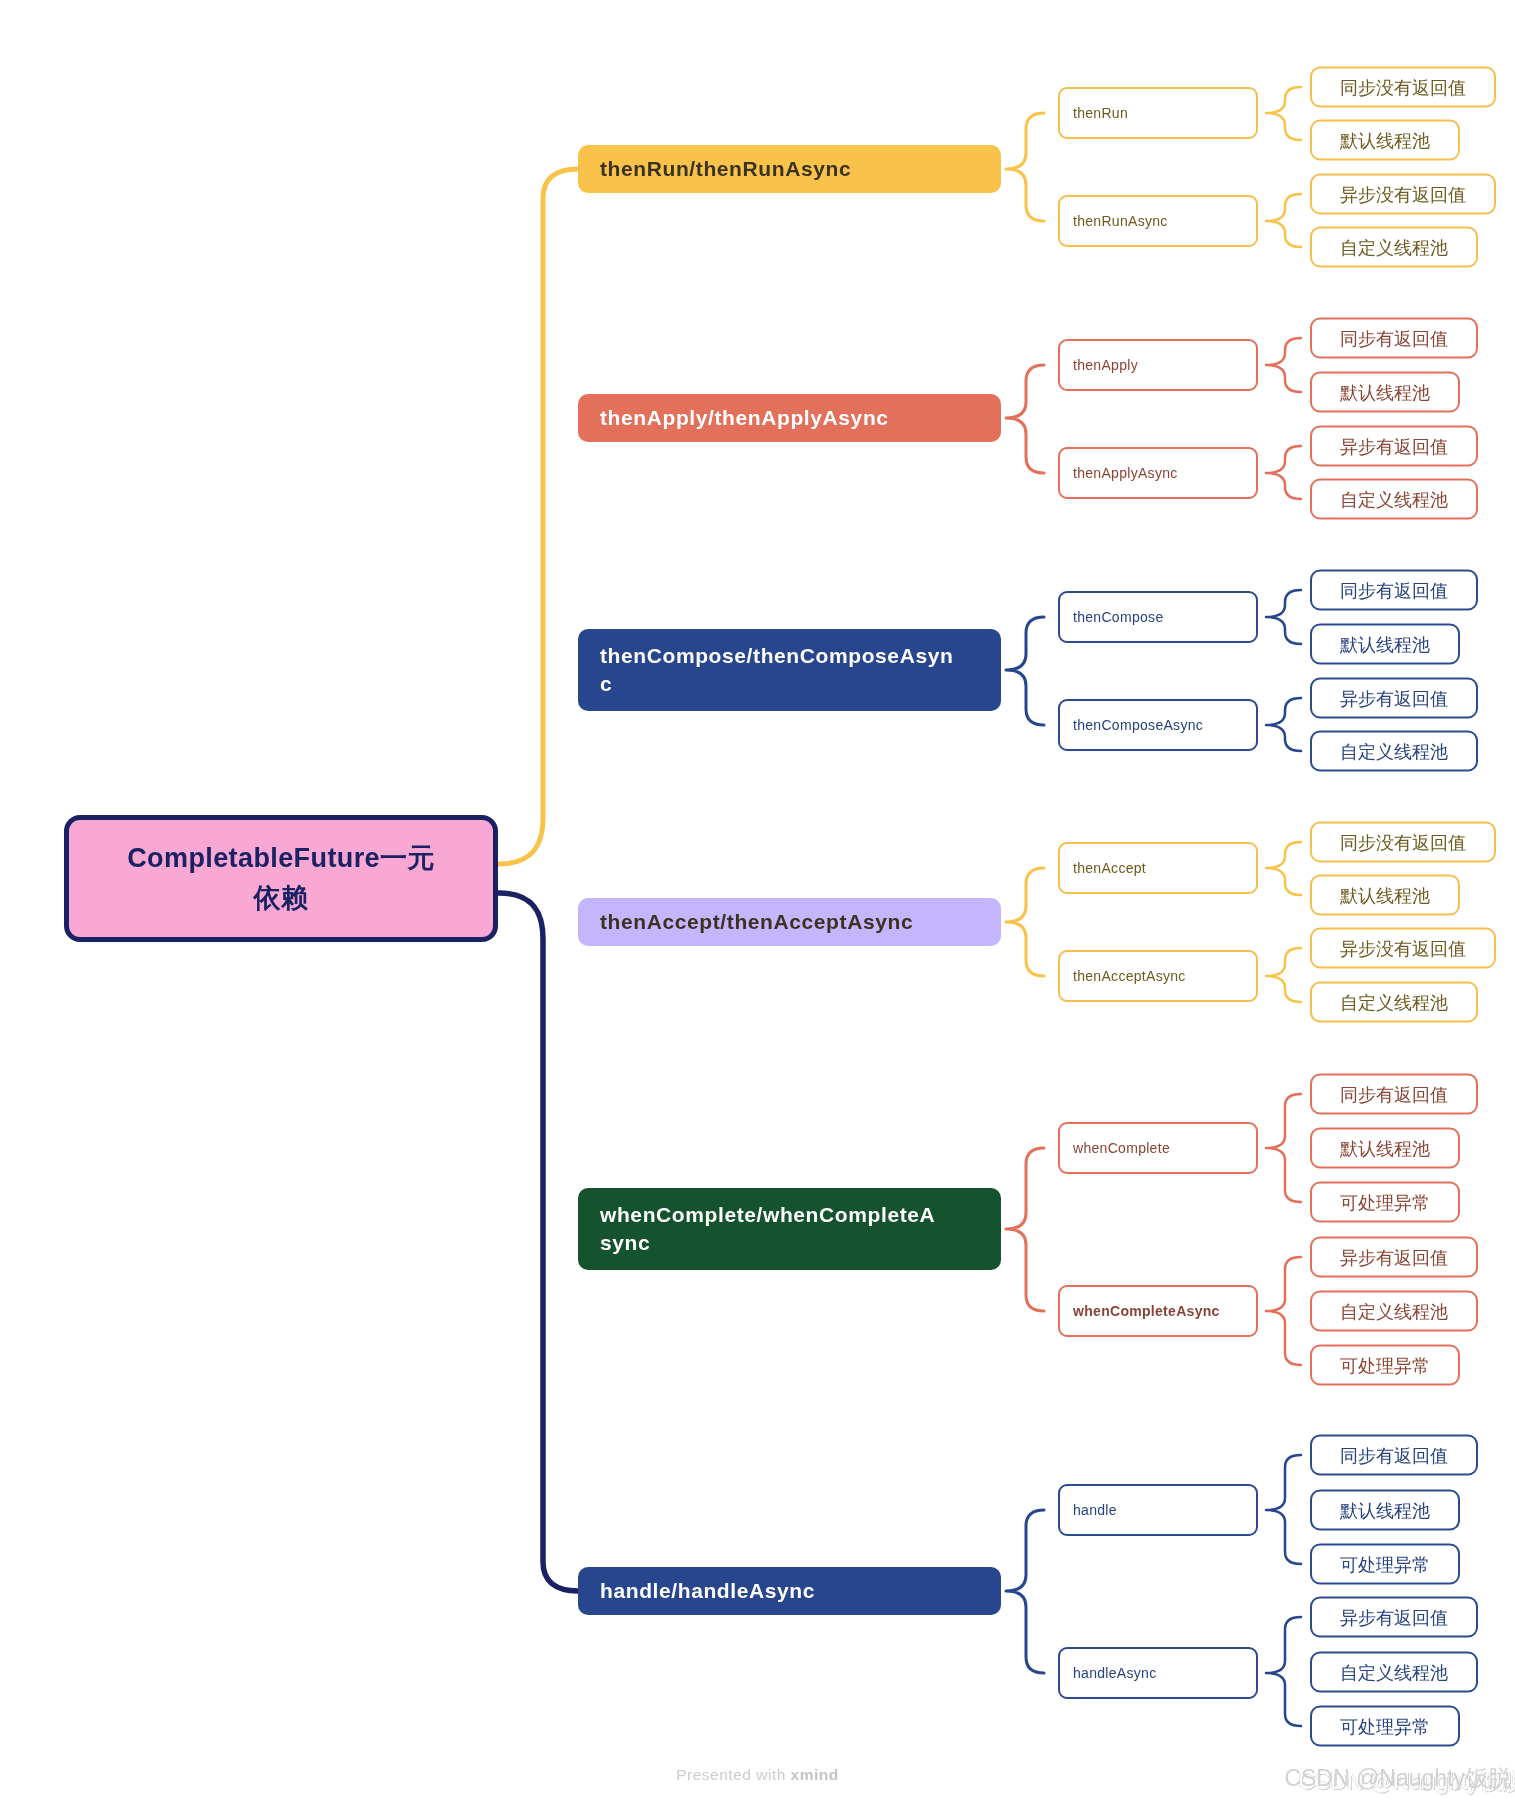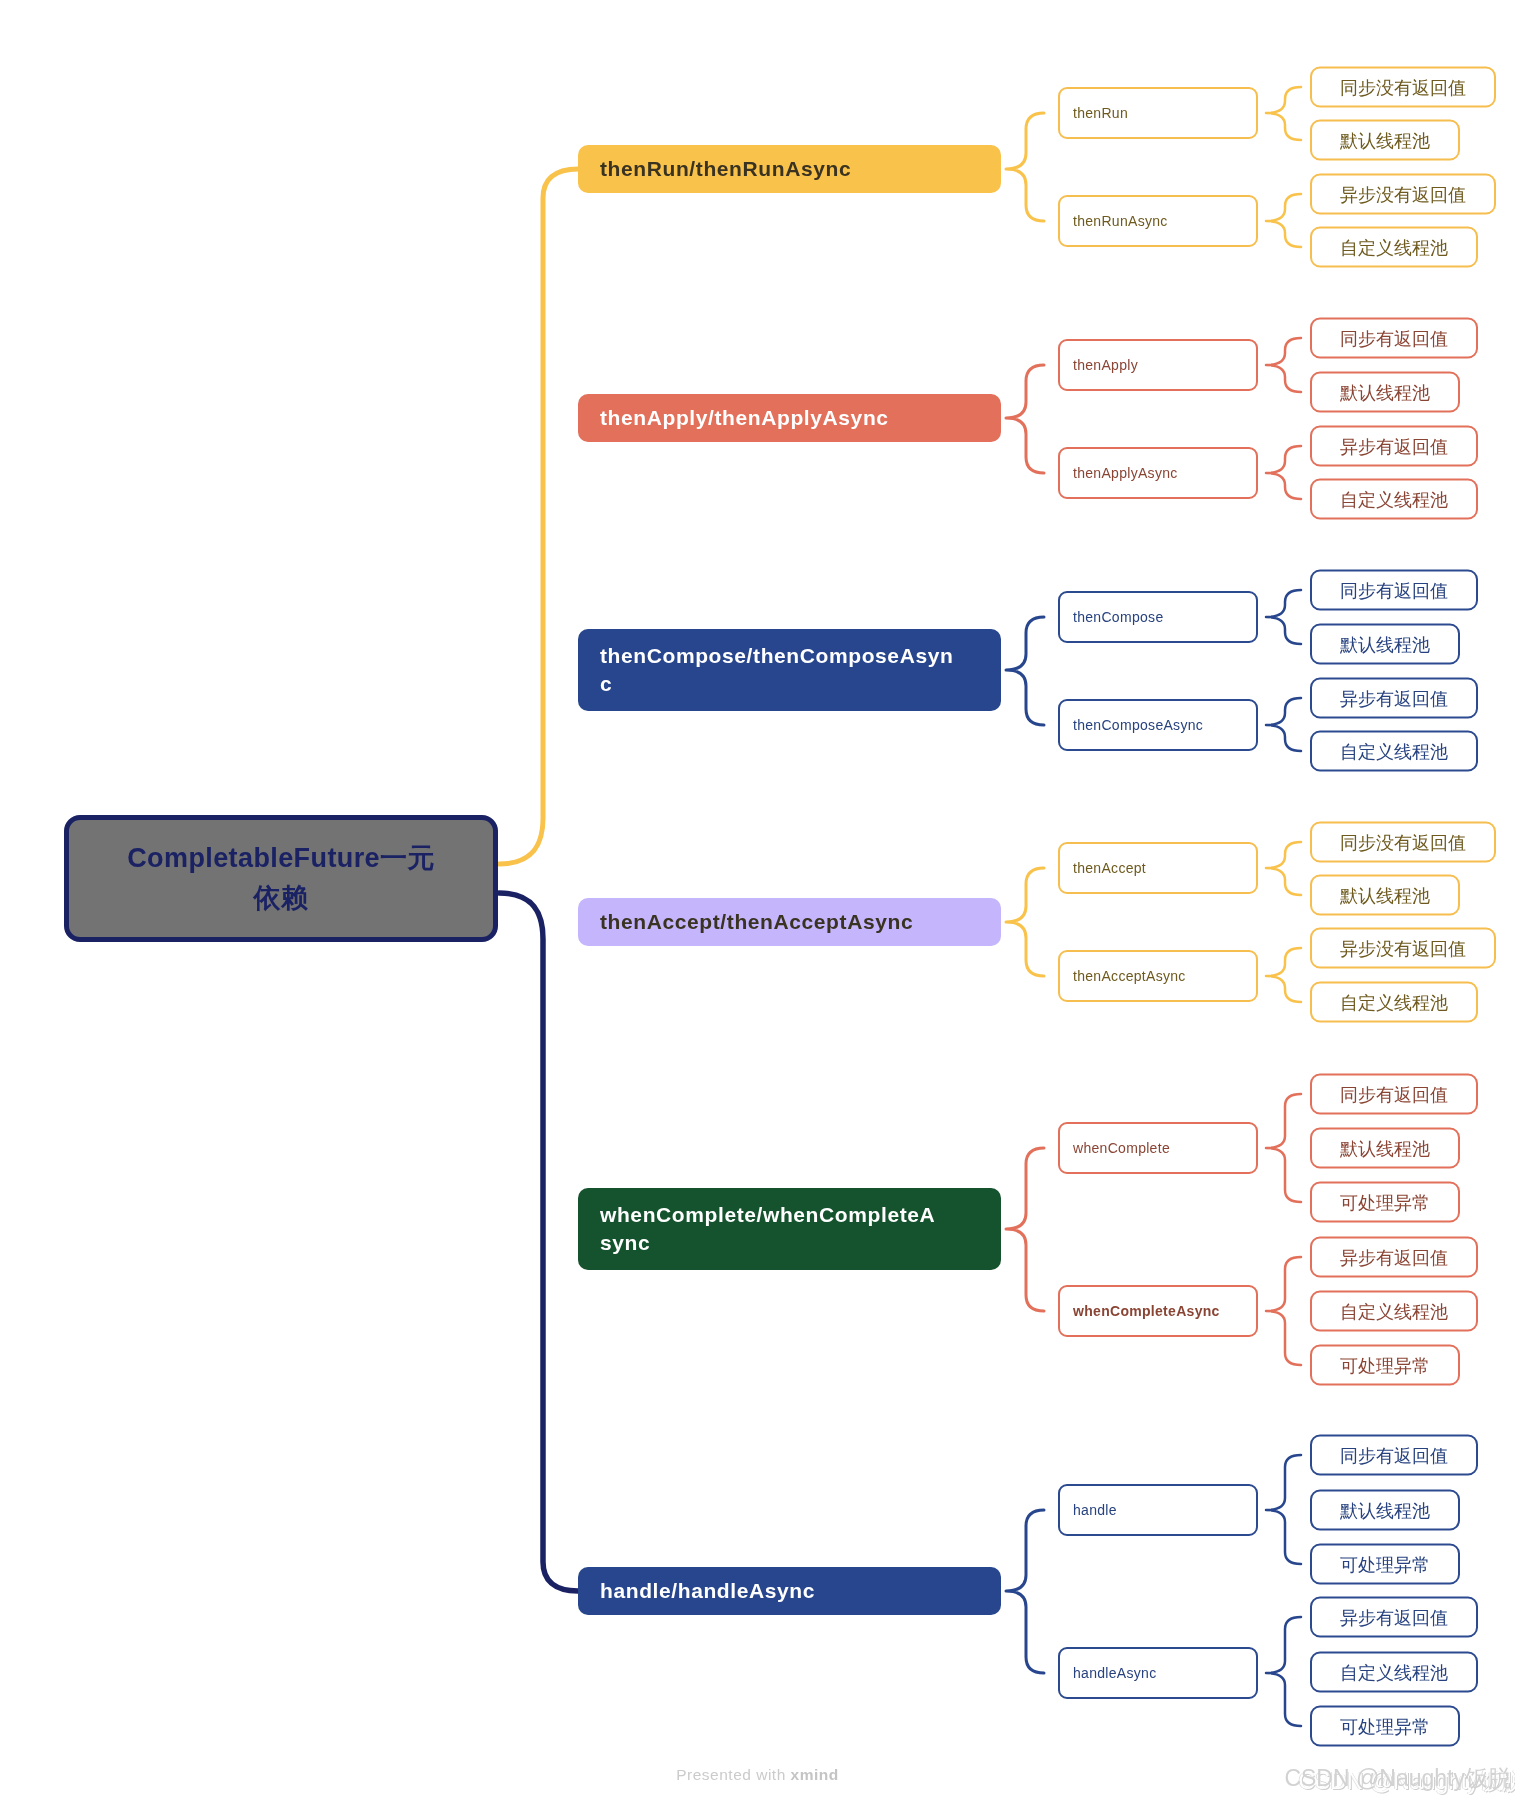--- a/index.html
+++ b/index.html
@@ -1,20 +1,20 @@
 <!DOCTYPE html>
 <html style="--root-outline: #1B2264;"><head>
 <meta charset="utf-8">
 <style>
   html,body{margin:0;padding:0;background:#ffffff;}
   .canvas{position:relative;width:1515px;height:1810px;background:#fff;overflow:hidden;
           font-family:"Liberation Sans", sans-serif;}
   #wires{position:absolute;left:0;top:0;width:1515px;height:1810px;}
   .root{position:absolute;left:64px;top:815px;width:434px;height:127px;box-sizing:border-box;
-        background:#737373;border:5px solid var(--root-outline,#1B2264);border-radius:16px;
+        background:#f9a8d4;border:5px solid var(--root-outline,#1B2264);border-radius:16px;
         color:var(--root-outline,#1B2264);font-size:27px;font-weight:bold;letter-spacing:.4px;
         display:flex;align-items:center;justify-content:center;text-align:center;line-height:1.45;
         padding:0 30px;}
   .branch{position:absolute;left:578px;width:423px;box-sizing:border-box;border-radius:10px;
         display:flex;align-items:center;padding:16px 22px;font-size:21px;font-weight:600;
         letter-spacing:.6px;line-height:1.32;transform:translateY(-50%);word-break:break-all;}
   .sub{position:absolute;left:1058px;width:200px;height:52px;box-sizing:border-box;background:#fff;
         border:2px solid;border-radius:9px;display:flex;align-items:center;padding-left:13px;
         font-size:14px;letter-spacing:.3px;white-space:nowrap;transform:translateY(-50%);}
   .leaf{position:absolute;left:1310px;height:41px;box-sizing:border-box;background:#fff;

